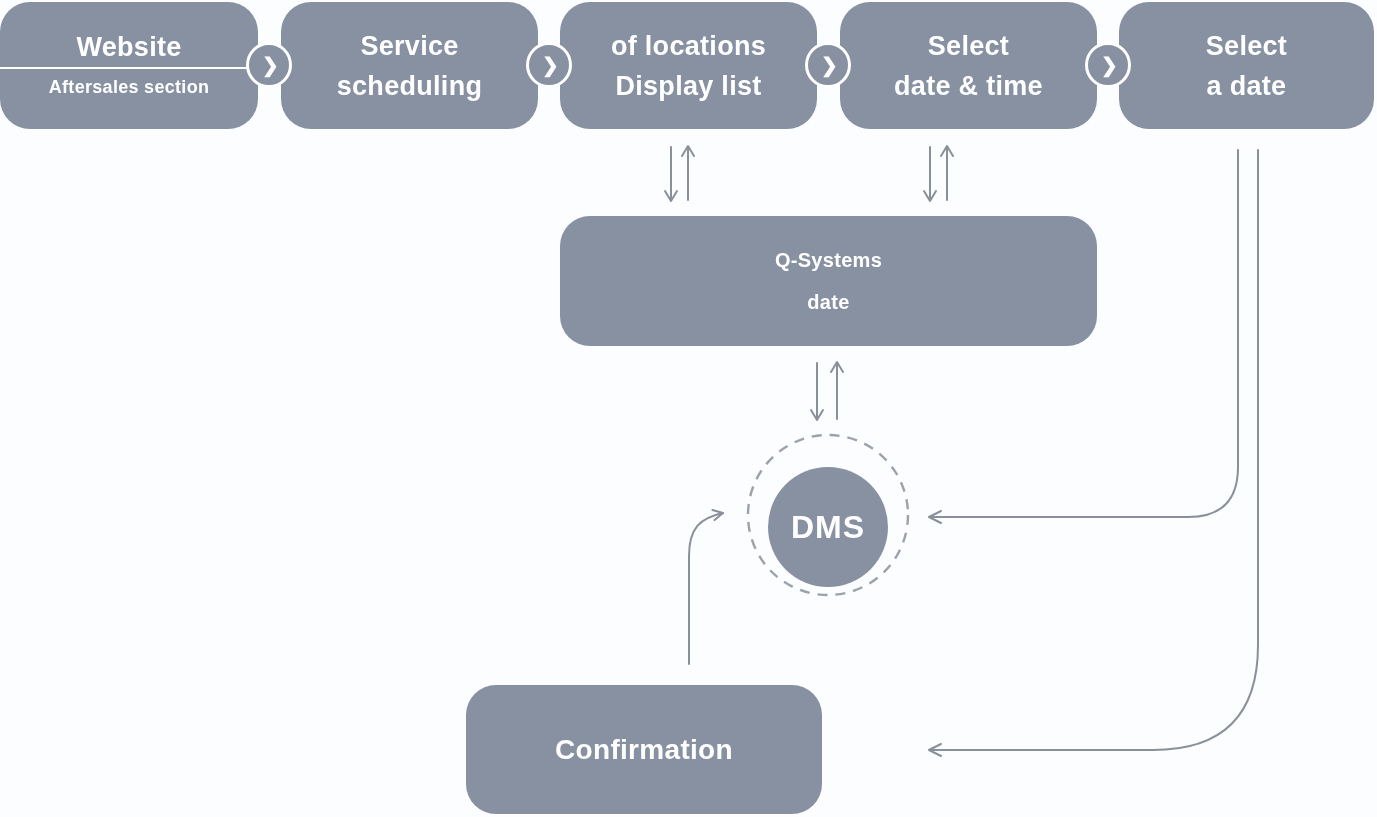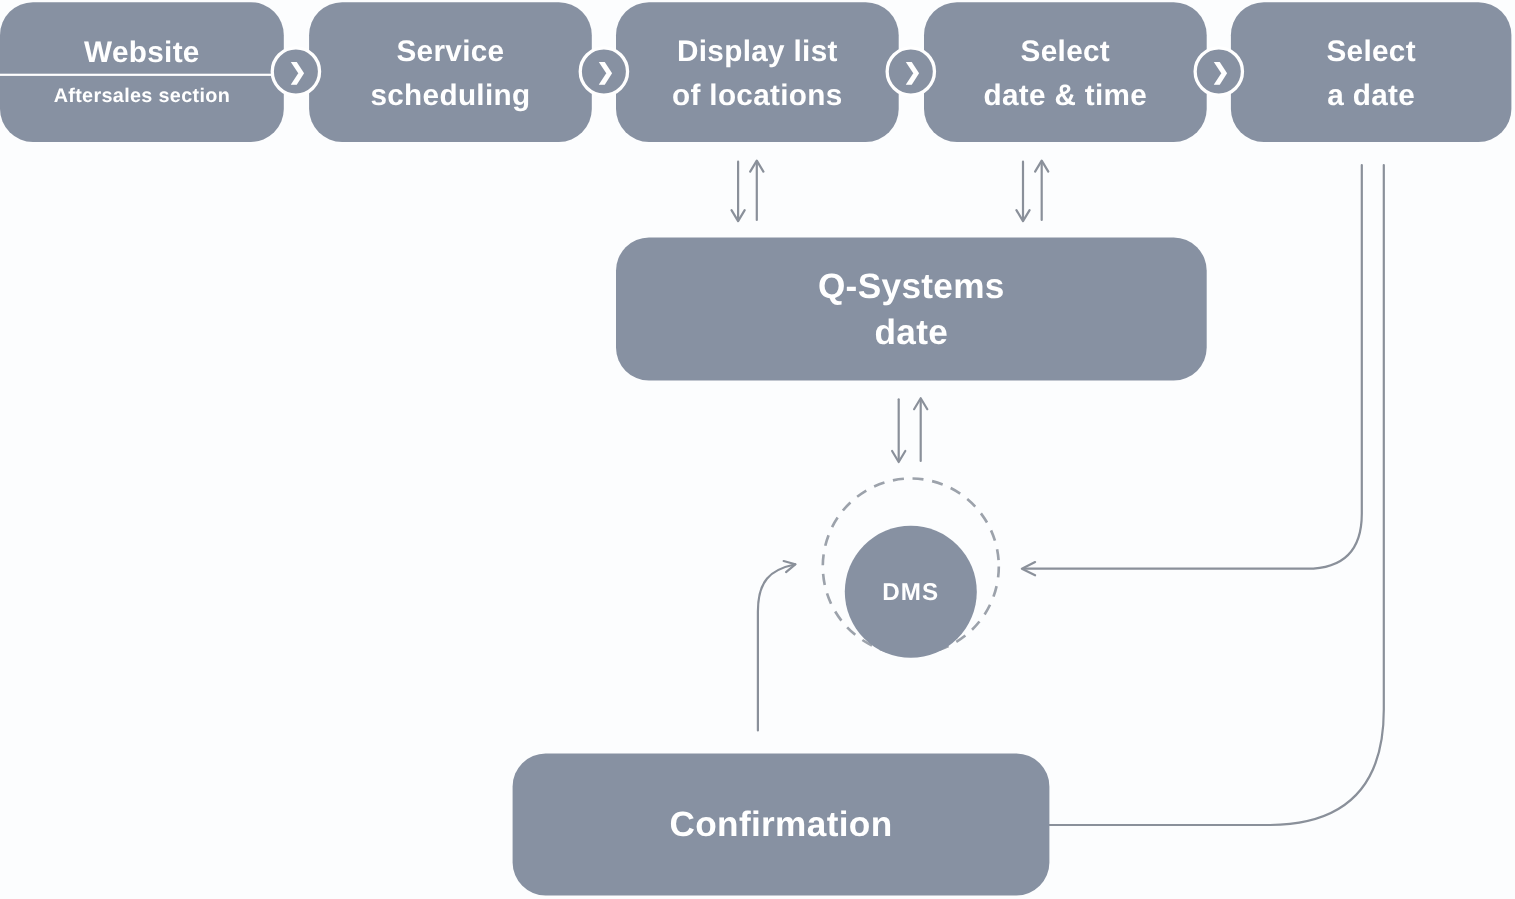--- a/index.html
+++ b/index.html
@@ -44,26 +44,26 @@
     border-radius:50%;
     background:var(--box-fill);
     border:3px solid var(--box-text);
     color:var(--box-text);
     display:flex;align-items:center;justify-content:center;
     font-size:20px;font-weight:700;
     z-index:3;
     padding-left:3px;
   }
 
-  .cloud{left:560px;top:216px;width:537px;height:130px;font-size:32px;line-height:42px}
-  .confirmation{left:466px;top:685px;width:488px;height:129px;font-size:32px}
+  .cloud{left:560px;top:216px;width:537px;height:130px;font-size:20px;line-height:42px}
+  .confirmation{left:466px;top:685px;width:356px;height:129px;font-size:28px}
   .dms{
-    left:768px;top:478px;width:120px;height:120px;
+    left:768px;top:467px;width:120px;height:120px;
     border-radius:50%;
-    font-size:22px;letter-spacing:1px;
+    font-size:32px;letter-spacing:1px;
   }
 </style>
 </head>
 <body>
 
 <div class="canvas">
 
   <svg class="connectors" width="1377" height="817" viewBox="0 0 1377 817">
 
     <g>
@@ -110,22 +110,22 @@
     <div class="divider"></div>
     <div class="t2">Aftersales section</div>
   </div>
 
   <div class="box step" style="left:281px;width:257px">
     <div>Service</div>
     <div>scheduling</div>
   </div>
 
   <div class="box step" style="left:560px;width:257px">
+    <div>of locations</div>
     <div>Display list</div>
-    <div>of locations</div>
   </div>
 
   <div class="box step" style="left:840px;width:257px">
     <div>Select</div>
     <div>date &amp; time</div>
   </div>
 
   <div class="box step" style="left:1119px;width:255px">
     <div>Select</div>
     <div>a date</div>

